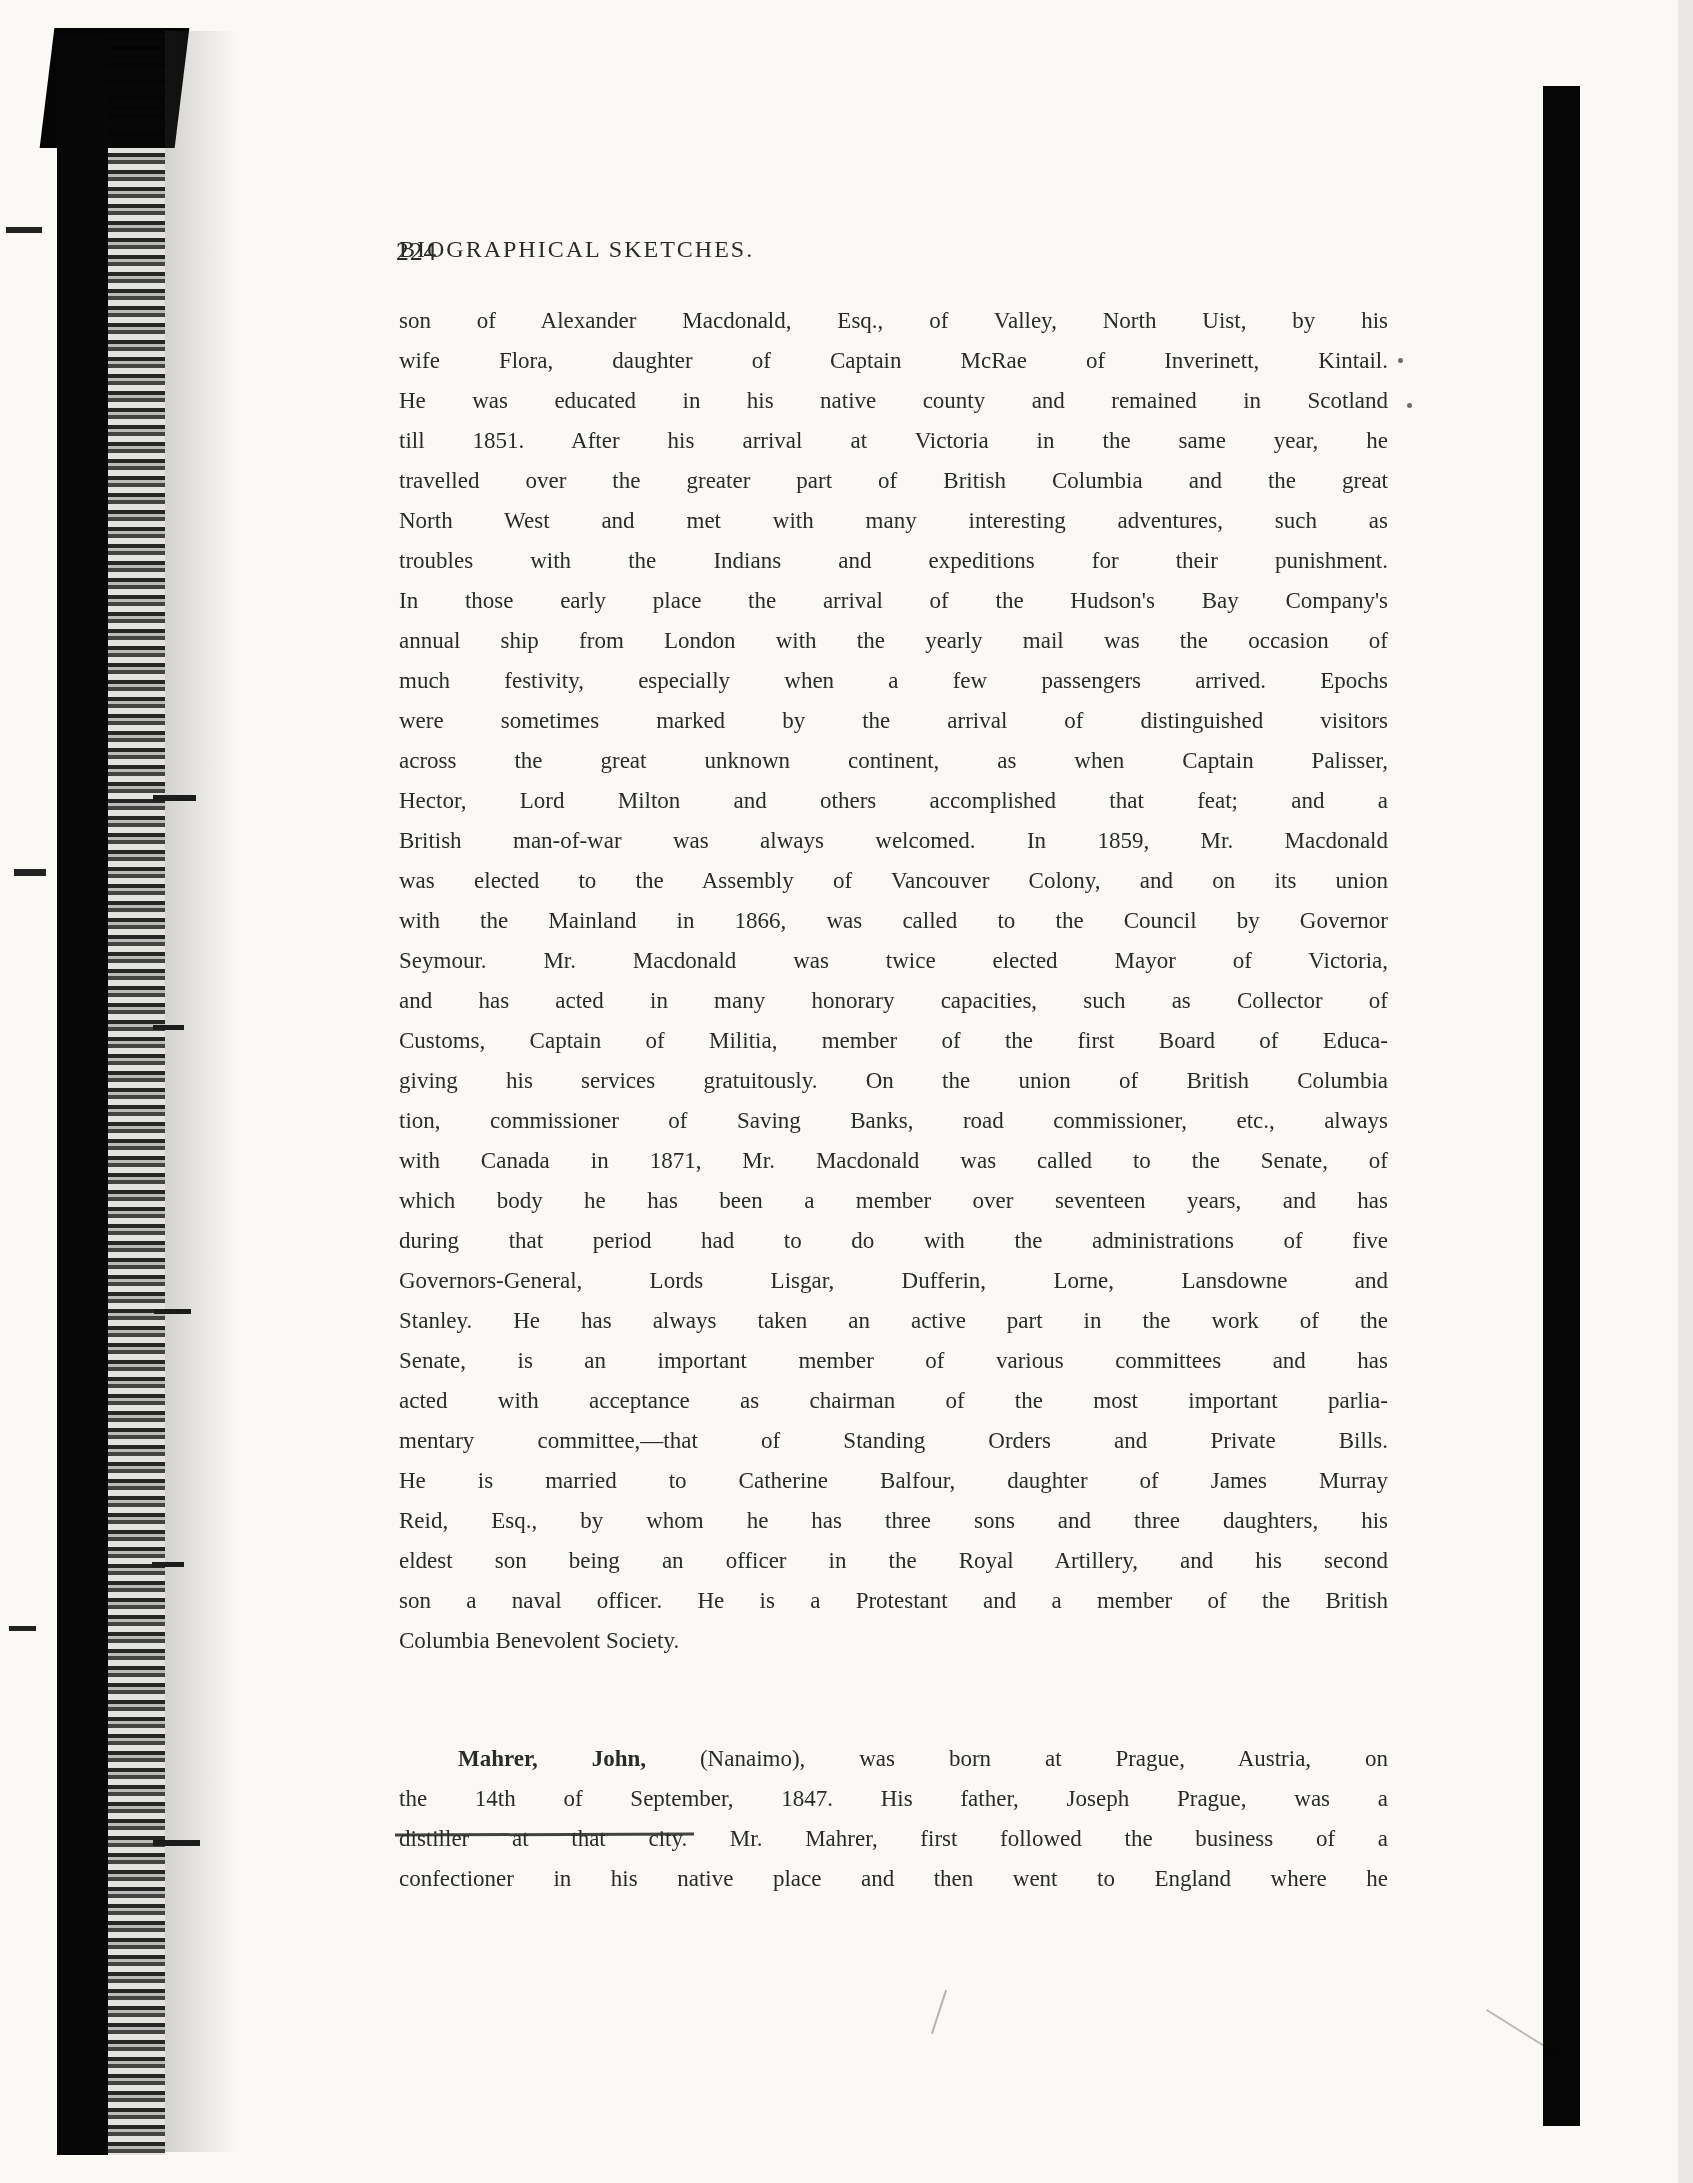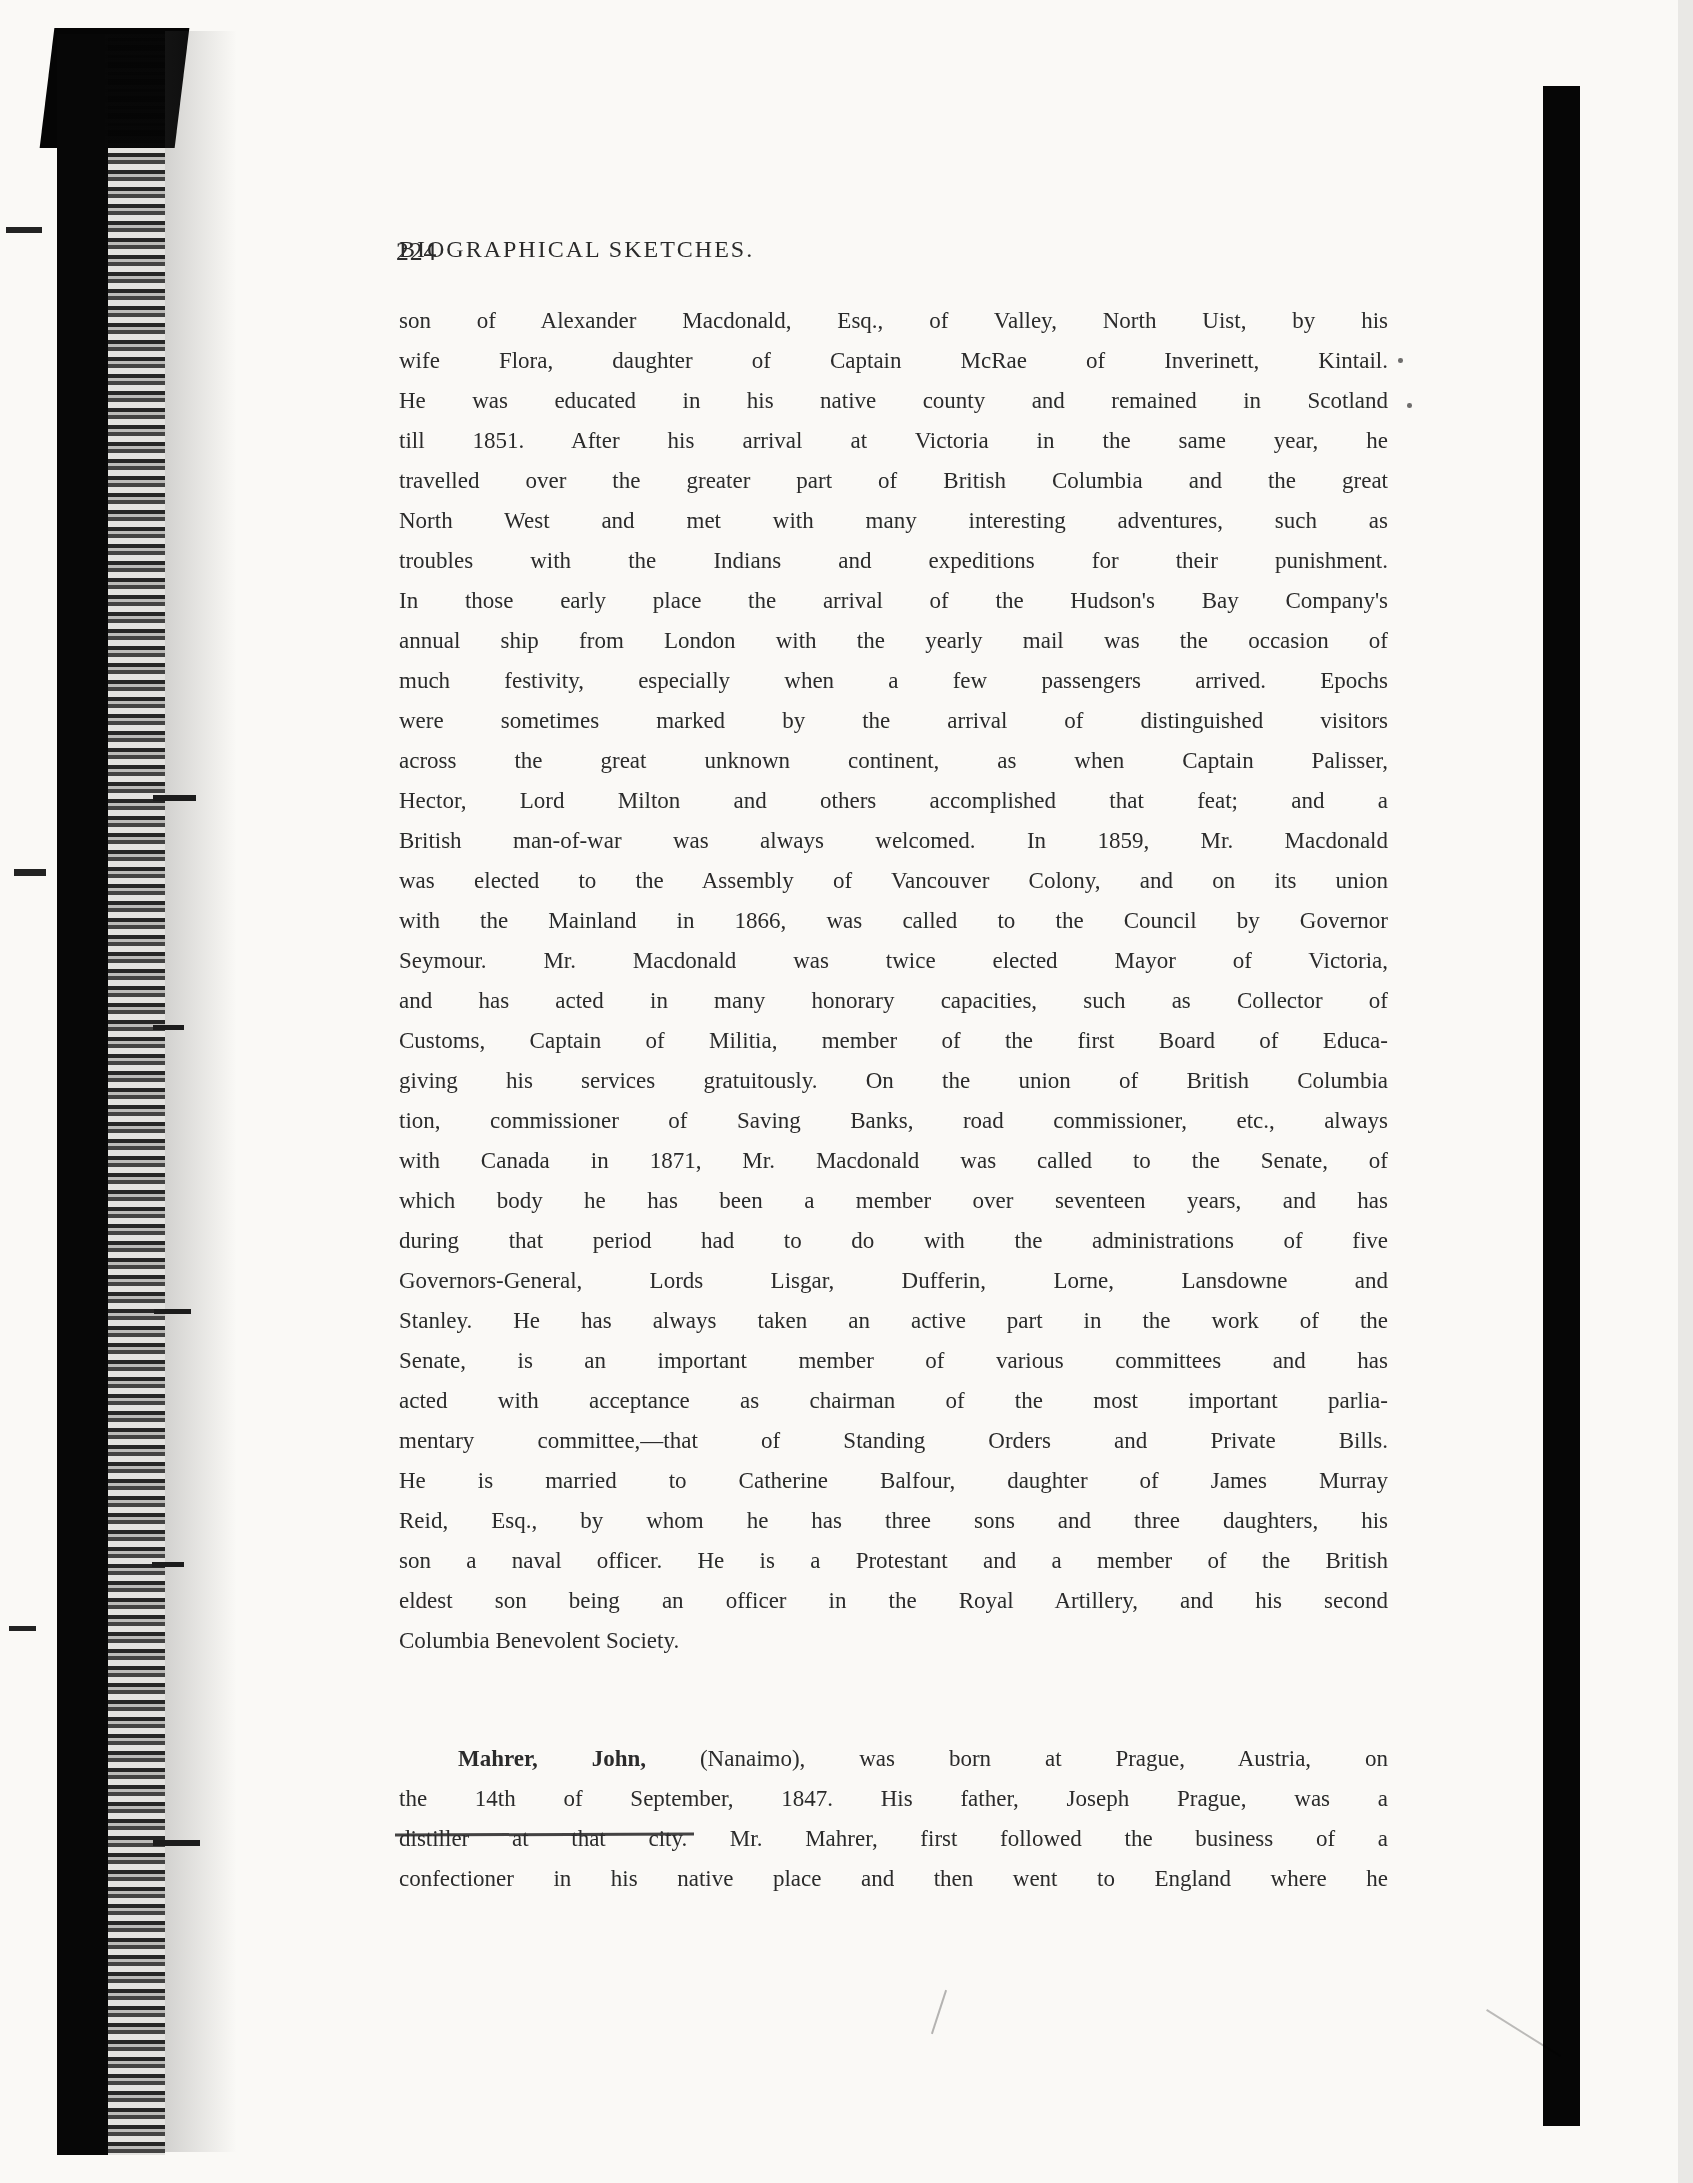--- a/index.html
+++ b/index.html
@@ -146,22 +146,22 @@
       <div class="line">with Canada in 1871, Mr. Macdonald was called to the Senate, of</div>
       <div class="line">which body he has been a member over seventeen years, and has</div>
       <div class="line">during that period had to do with the administrations of five</div>
       <div class="line">Governors-General, Lords Lisgar, Dufferin, Lorne, Lansdowne and</div>
       <div class="line">Stanley.  He has always taken an active part in the work of the</div>
       <div class="line">Senate, is an important member of various committees and has</div>
       <div class="line">acted with acceptance as chairman of the most important parlia-</div>
       <div class="line">mentary committee,—that of Standing Orders and Private Bills.</div>
       <div class="line">He is married to Catherine Balfour, daughter of James Murray</div>
       <div class="line">Reid, Esq., by whom he has three sons and three daughters, his</div>
+      <div class="line">eldest son being an officer in the Royal Artillery, and his second</div>
       <div class="line">son a naval officer.  He is a Protestant and a member of the British</div>
-      <div class="line">eldest son being an officer in the Royal Artillery, and his second</div>
       <div class="line last">Columbia Benevolent Society.</div>
     </div>
 
     <div class="paragraph para2">
       <div class="line first-line"><span class="bold">Mahrer, John,</span><span> (Nanaimo), was born at Prague, Austria, on</span></div>
       <div class="line">the 14th of September, 1847.  His father, Joseph Prague, was a</div>
       <div class="line">distiller at that city.  Mr. Mahrer, first followed the business of a</div>
       <div class="line">confectioner in his native place and then went to England where he</div>
     </div>
 

